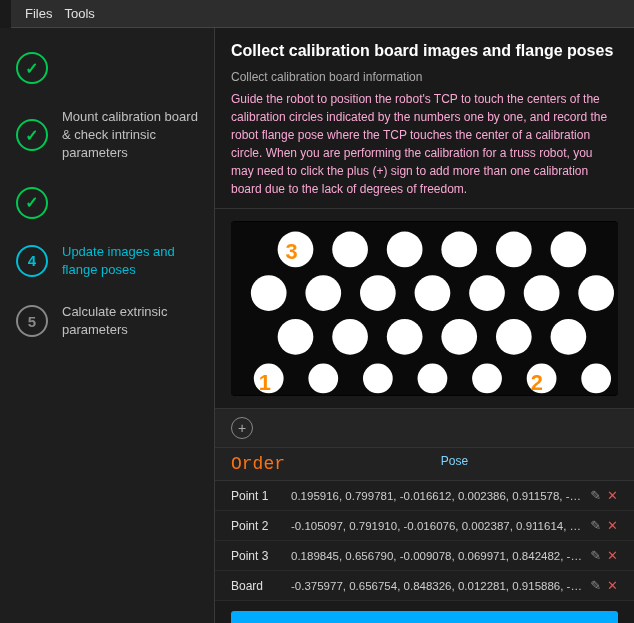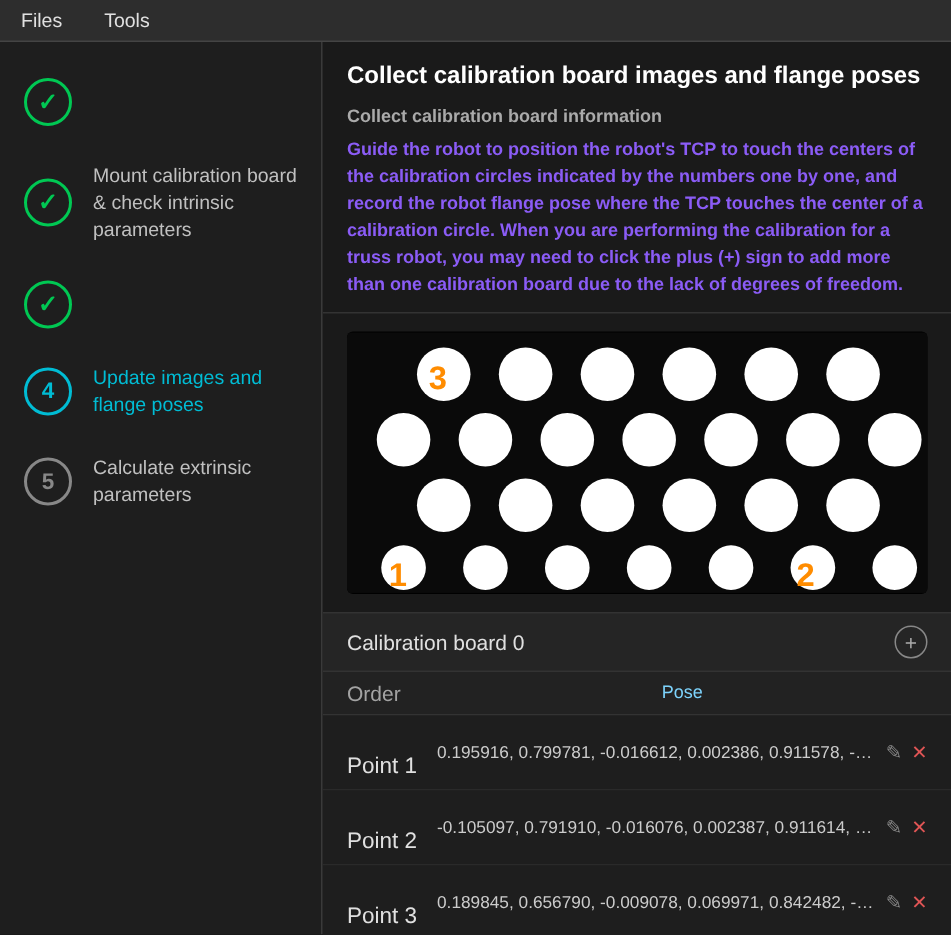--- a/index.html
+++ b/index.html
@@ -13,22 +13,22 @@
       overflow: hidden;
     }
 
     
     .menubar {
       background: #2d2d2d;
       height: 28px;
       display: flex;
       align-items: center;
       padding: 0 8px;
-      gap: 16px;
       border-bottom: 1px solid #444;
+      margin-left: 11px;
     }
     .menubar-item {
       color: #e0e0e0;
       cursor: pointer;
       font-size: 13px;
       padding: 2px 6px;
     }
 
     
     .main-layout {
@@ -107,27 +107,25 @@
     .content-title {
       font-size: 16px;
       font-weight: 600;
       color: #ffffff;
       margin-bottom: 10px;
     }
     .content-subtitle {
       font-size: 12px;
       color: #aaa;
       margin-bottom: 6px;
-      font-weight: bold;
     }
     .content-desc {
       font-size: 12px;
-      color: #8b5cf6;
+      color: #f9a8d4;
       line-height: 1.5;
-      font-weight: bold;
     }
 
     .calibration-image {
       margin: 12px 16px;
       background: #000;
       border-radius: 4px;
       height: 175px;
       position: relative;
       overflow: hidden;
     }
@@ -166,43 +164,43 @@
     }
 
     .table-header {
       display: flex;
       padding: 6px 16px;
       background: #222;
       border-bottom: 1px solid #333;
     }
     .col-order {
       width: 60px;
-      color: #a3a3a3;
-      font-size: 14px;
+      color: #f97316;
+      font-size: 18px;
+      font-family: Liberation Mono, monospace;
     }
     .col-pose {
       flex: 1;
       color: #7dd3fc;
       font-size: 12px;
       text-align: center;
     }
 
     .table-row {
       display: flex;
       align-items: center;
       padding: 7px 16px;
       border-bottom: 1px solid #2a2a2a;
       background: #1e1e1e;
     }
     .row-order {
       width: 60px;
       color: #e0e0e0;
-      font-size: 15px;
+      font-size: 12px;
       flex-shrink: 0;
-      margin-top: 18px;
     }
     .row-pose {
       flex: 1;
       color: #ccc;
       font-size: 11.5px;
       overflow: hidden;
       text-overflow: ellipsis;
       white-space: nowrap;
     }
     .row-actions {
@@ -326,21 +324,20 @@
         <circle cx="368" cy="158" r="15" fill="white"></circle>
 
         <text x="55" y="38" font-size="22" font-weight="bold" fill="#ff8c00" font-family="Arial">3</text>
         <text x="28" y="170" font-size="22" font-weight="bold" fill="#ff8c00" font-family="Arial">1</text>
         <text x="302" y="170" font-size="22" font-weight="bold" fill="#ff8c00" font-family="Arial">2</text>
       </svg>
     </div>
 
     <div class="cal-board-section">
       <div class="cal-board-header">
-        <span class="cal-board-title">Calibration board 0</span>
         <div class="add-icon">+</div>
       </div>
 
       <div class="table-header">
         <span class="col-order">Order</span>
         <span class="col-pose">Pose</span>
       </div>
 
       <div class="table-row">
         <span class="row-order">Point 1</span>

